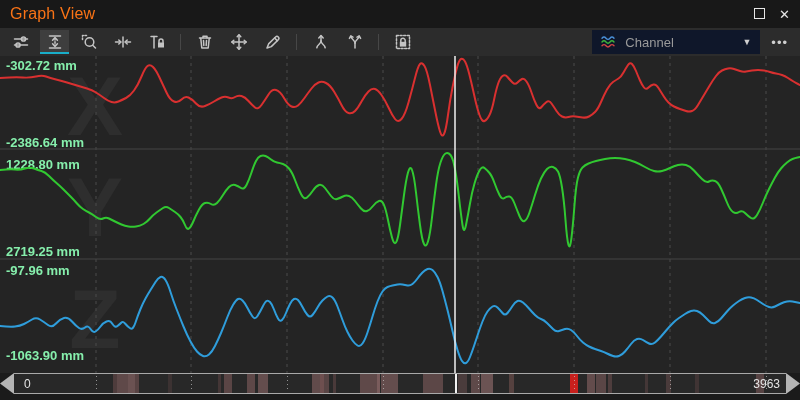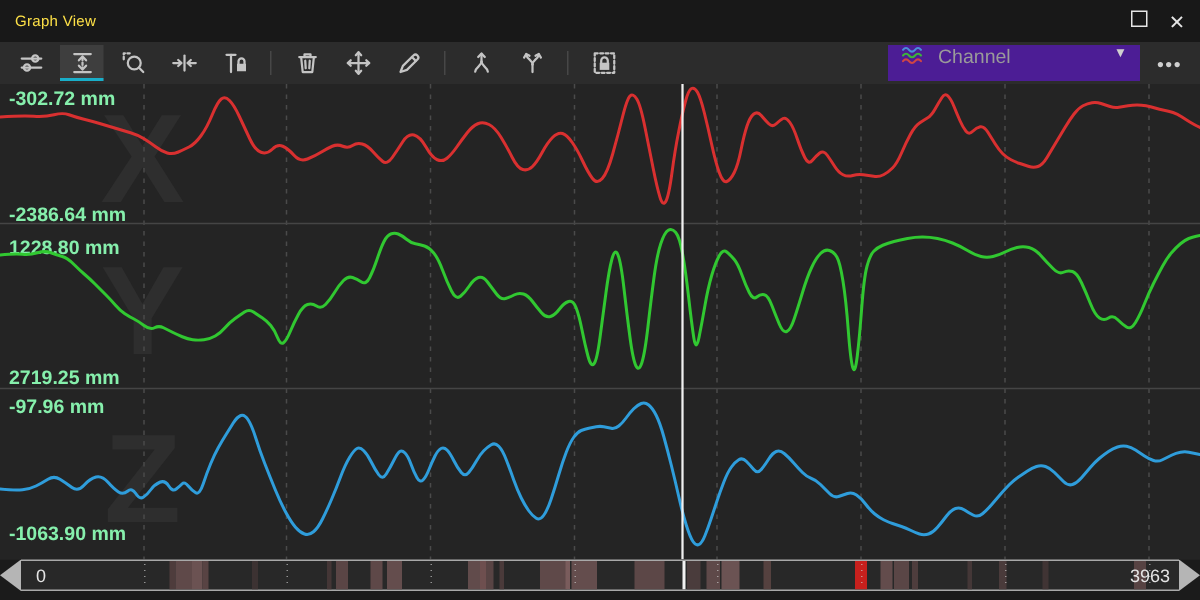--- a/index.html
+++ b/index.html
@@ -1,31 +1,31 @@
 <!DOCTYPE html>
 <html><head>
 <meta charset="utf-8">
 <style>
   html,body{margin:0;padding:0;background:#101010;}
   .window{position:relative;width:800px;height:400px;background:#242424;overflow:hidden;
           font-family:"Liberation Sans",sans-serif;-webkit-font-smoothing:antialiased;}
   
   .titlebar{height:28px;background:#181818;display:flex;align-items:center;padding:0 10px;box-sizing:border-box;}
-  .title{color:#fde047;font-size:10px;letter-spacing:.2px;}
+  .title{color:#f97316;font-size:16px;letter-spacing:.2px;}
   .win-btns{margin-left:auto;display:flex;align-items:center;gap:14px;}
   .max-box{width:9px;height:9px;border:1.5px solid #e6e6e6;display:inline-block;}
   .close-x{color:#e6e6e6;font-size:13px;line-height:1;}
   
   .toolbar{height:28px;background:#2c2c2c;display:flex;align-items:center;padding:0 6px;box-sizing:border-box;gap:5px;}
   .tbtn{width:29px;height:24px;display:flex;align-items:center;justify-content:center;background:transparent;border:none;padding:0;cursor:pointer;}
   .tbtn svg{display:block;}
   .tbtn.selected{background:#3e3e3e;box-shadow:inset 0 -2px 0 #19aec9;}
   .tsep{width:1px;height:16px;background:#474747;margin:0 4px;}
   .tb-icon{stroke:#c4c4c4;fill:none;stroke-width:1.5;stroke-linecap:round;stroke-linejoin:round;}
-  .channel{margin-left:auto;display:flex;gap:8px;background:#4c1d95;height:24px;padding:0 9px;width:168px;box-sizing:border-box;cursor:pointer;}
+  .channel{margin-left:auto;display:flex;align-items:center;gap:8px;background:#0f172a;height:24px;padding:0 9px;width:168px;box-sizing:border-box;cursor:pointer;}
   .channel-label{color:#9a9a9a;font-size:13px;margin-right:auto;}
   .dd-arrow{color:#cfcfcf;font-size:9px;}
   .more-btn{color:#cfcfcf;background:none;border:none;font-size:13px;letter-spacing:1px;padding:0 6px;cursor:pointer;}
   
   .graph-area{position:relative;height:317px;background:#242424;}
   .axis-label{position:absolute;left:6px;color:#86efac;font-size:13px;white-space:nowrap;font-weight:bold;}
   #graph-svg{position:absolute;left:0;top:0;}
   .grid{stroke:#4a4a4a;stroke-width:1;stroke-dasharray:3 4;}
   .sep{stroke:#454545;stroke-width:1;}
   .wm{fill:#2e2e2e;font-size:84px;font-weight:bold;font-family:"Liberation Sans",sans-serif;}

